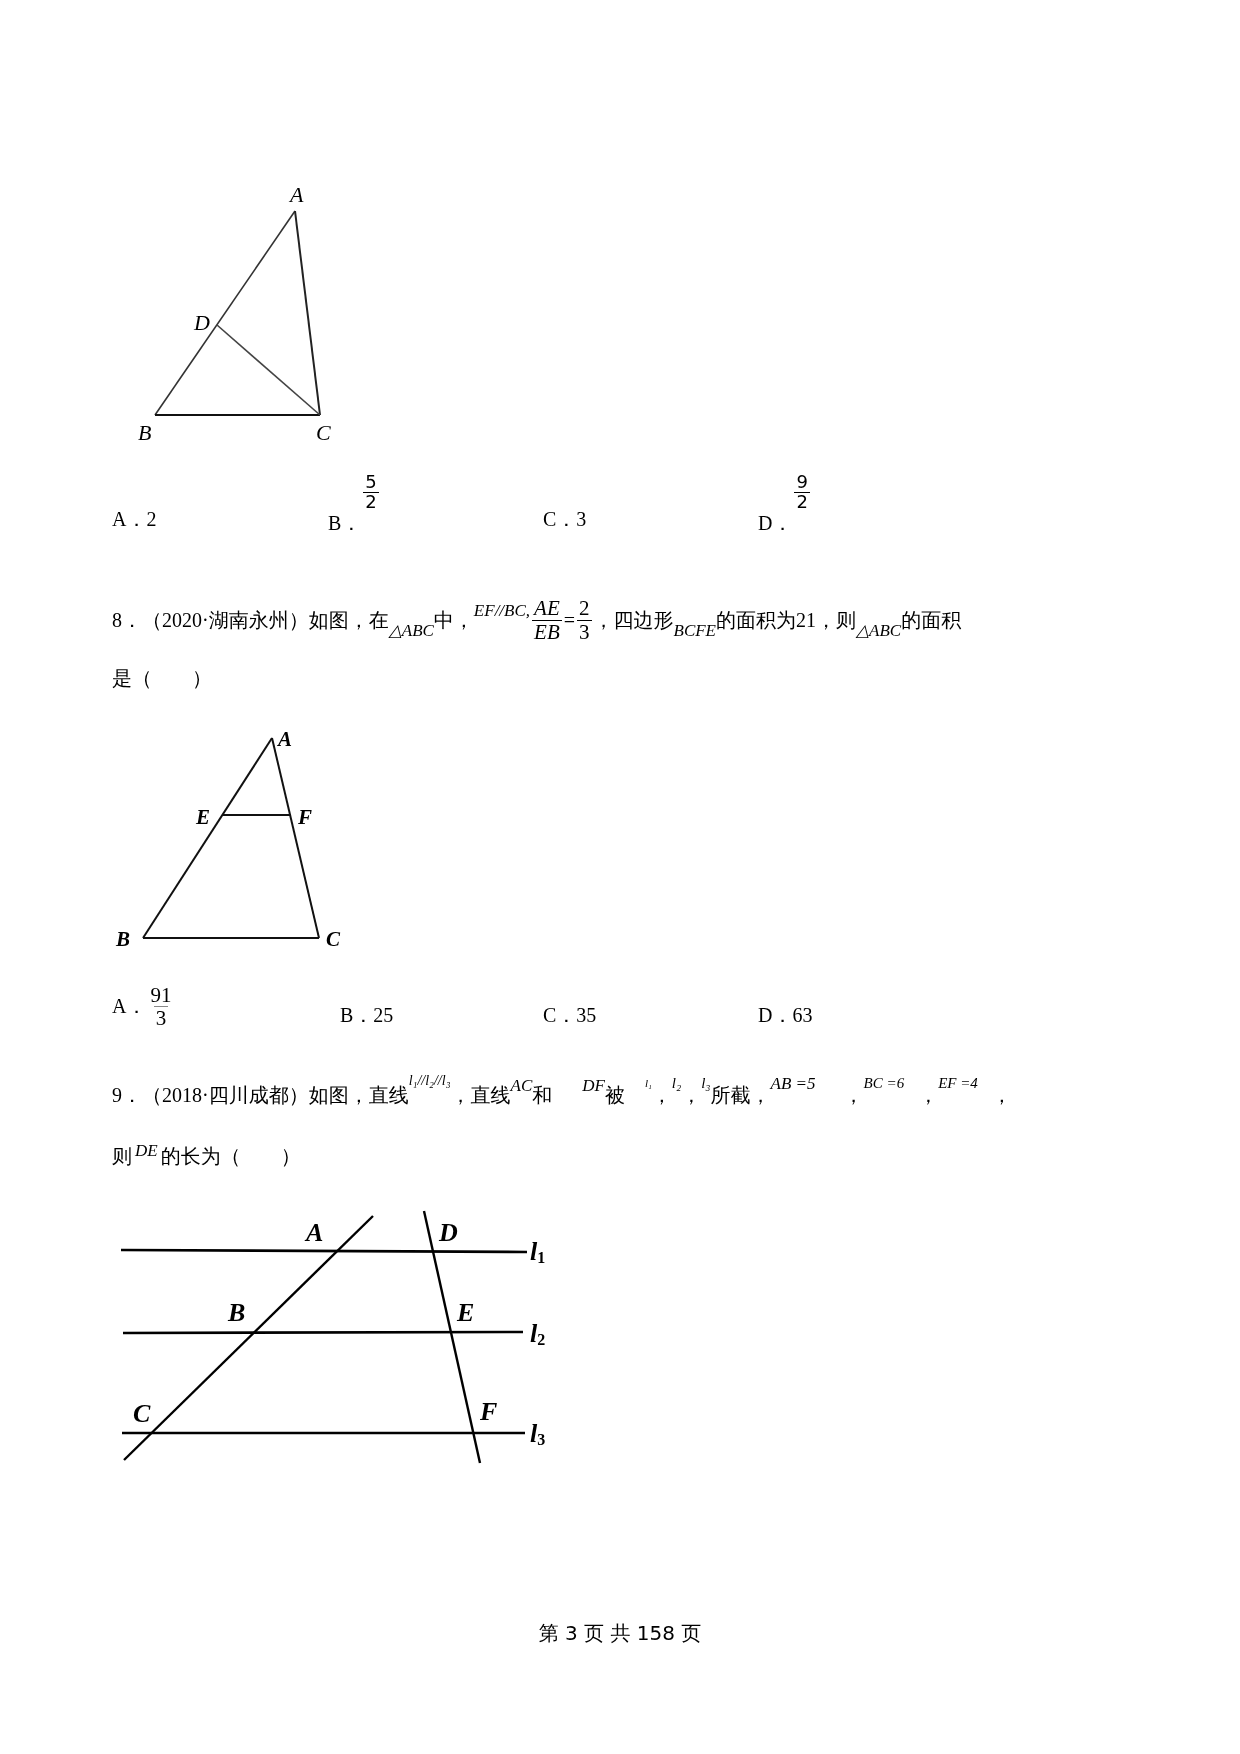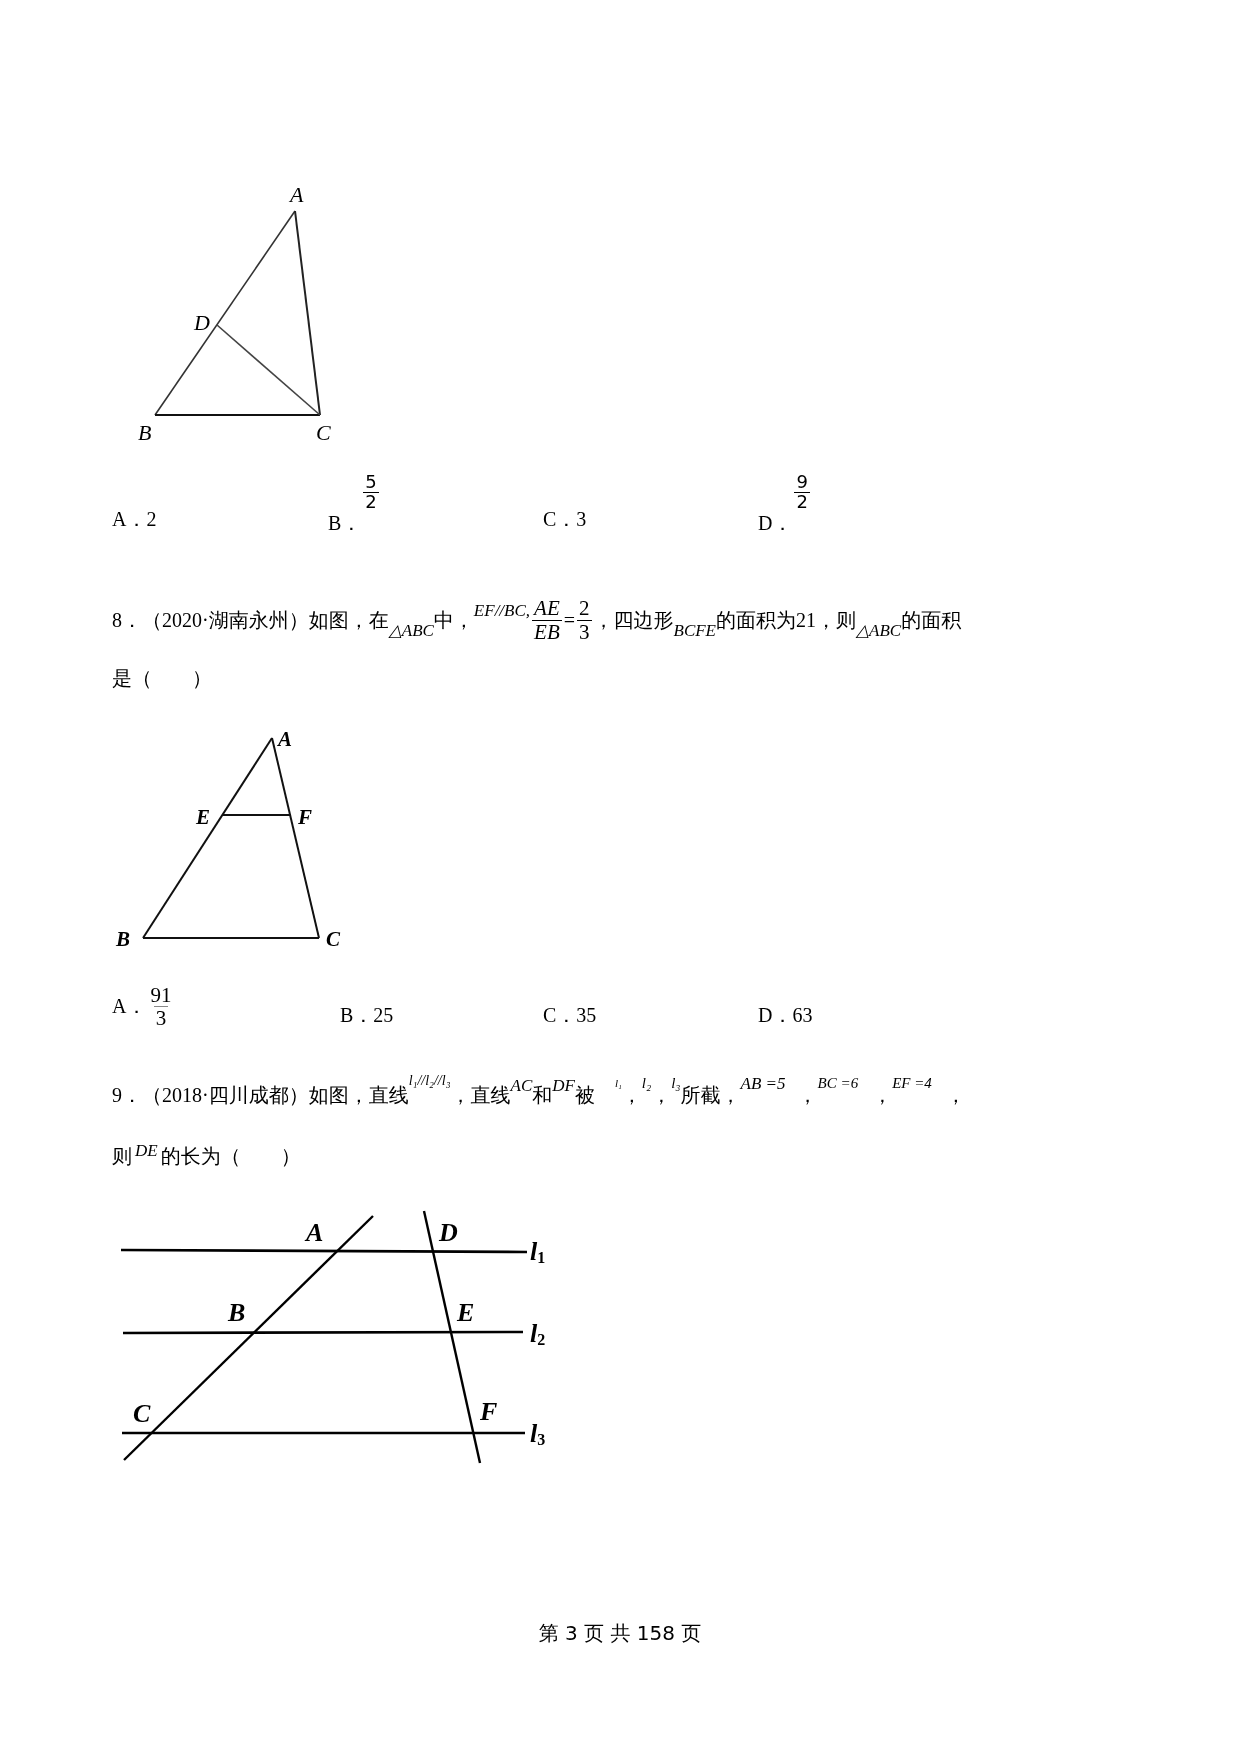--- a/index.html
+++ b/index.html
@@ -106,29 +106,29 @@
 </div>
 
 <div class="abs txt" style="left:112px;top:1070px;height:50px;display:flex;align-items:center;">
   <span>9．</span>
   <span>（2018·四川成都）</span>
   <span>如图，直线</span>
   <span class="it" style="font-size:14px;position:relative;top:-14px;">l₁//l₂//l₃</span>
   <span>，直线</span>
   <span class="it math-sm" style="position:relative;top:-10px;">AC</span>
   <span>和</span>
-  <span class="it math-sm" style="position:relative;top:-10px;">DF</span>
+  <span class="it math-sm" style="position:relative;top:-10px;margin-left:30px;">DF</span>
   <span>被</span>
   <span class="it" style="font-size:11px;position:relative;top:-12px;margin-left:20px;">l₁</span>
   <span>，</span>
   <span class="it" style="font-size:15px;position:relative;top:-12px;font-style:italic;">l₂</span>
   <span>，</span>
   <span class="it" style="font-size:15px;position:relative;top:-12px;font-style:italic;">l₃</span>
   <span>所截，</span>
-  <span class="it math-sm" style="position:relative;top:-12px;margin-right:12px;">AB =5</span>
+  <span class="it math-sm" style="position:relative;top:-12px;margin-right:28px;">AB =5</span>
   <span>，</span>
   <span class="it" style="font-size:15px;position:relative;top:-12px;margin-right:14px;">BC =6</span>
   <span>，</span>
   <span class="it" style="font-size:15px;position:relative;top:-12px;margin-right:14px;">EF =4</span>
   <span>，</span>
 </div>
 <div class="abs txt" style="left:112px;top:1146px;display:flex;align-items:center;">
   <span>则</span>
   <span class="it math-sm" style="position:relative;top:-6px;margin:0 3px;">DE</span>
   <span>的长为（　　）</span>

